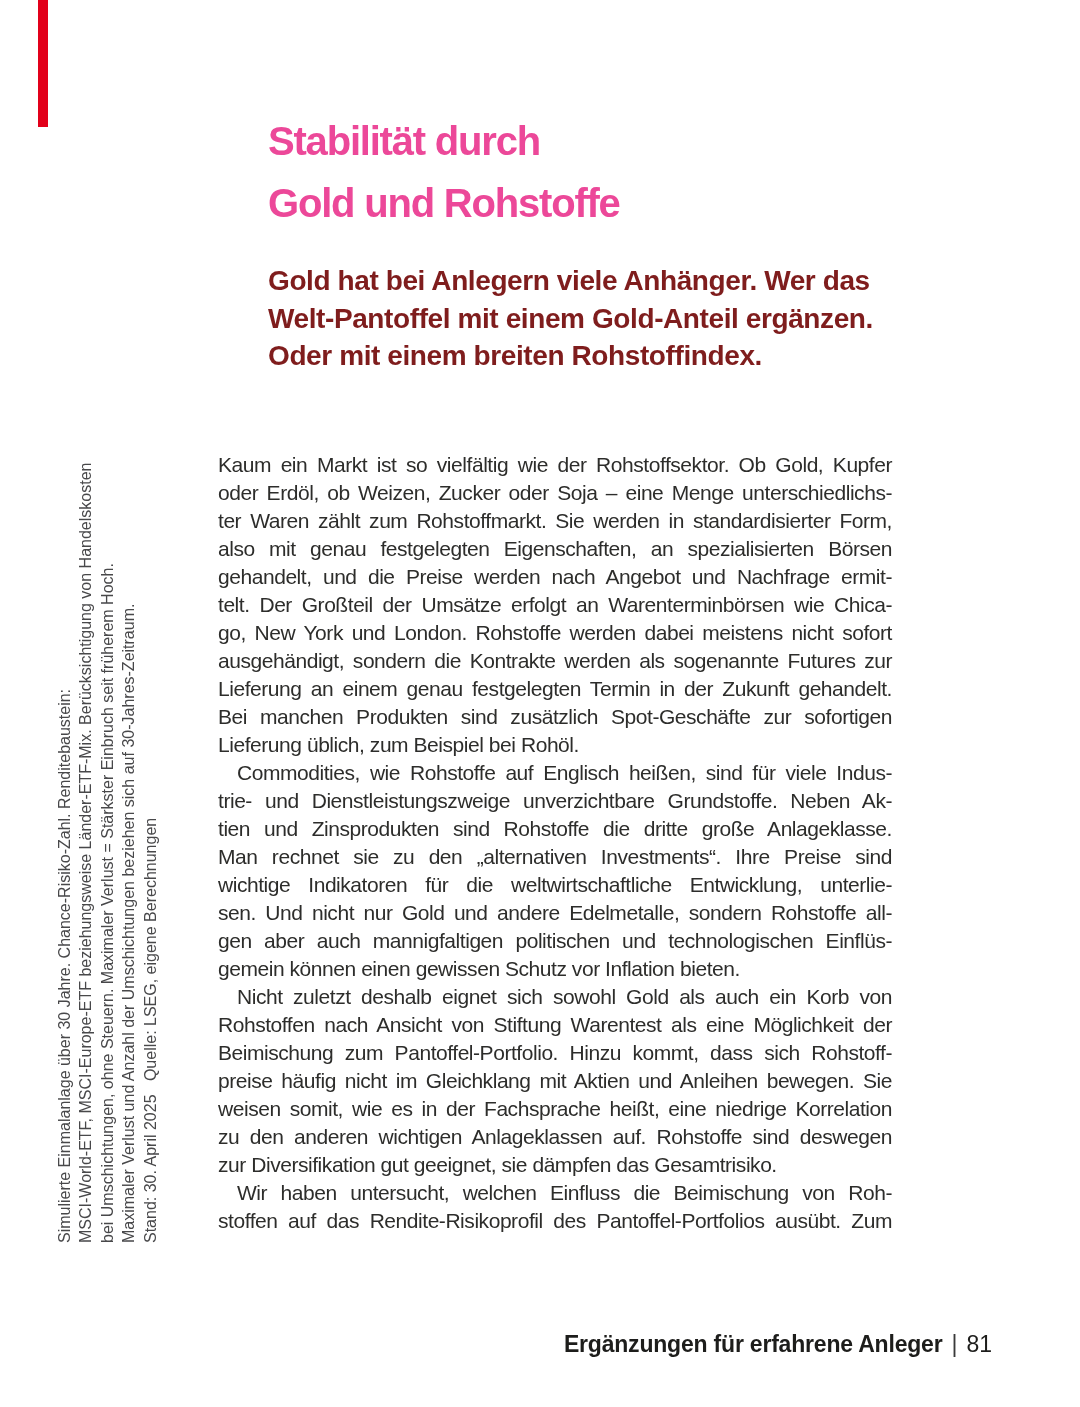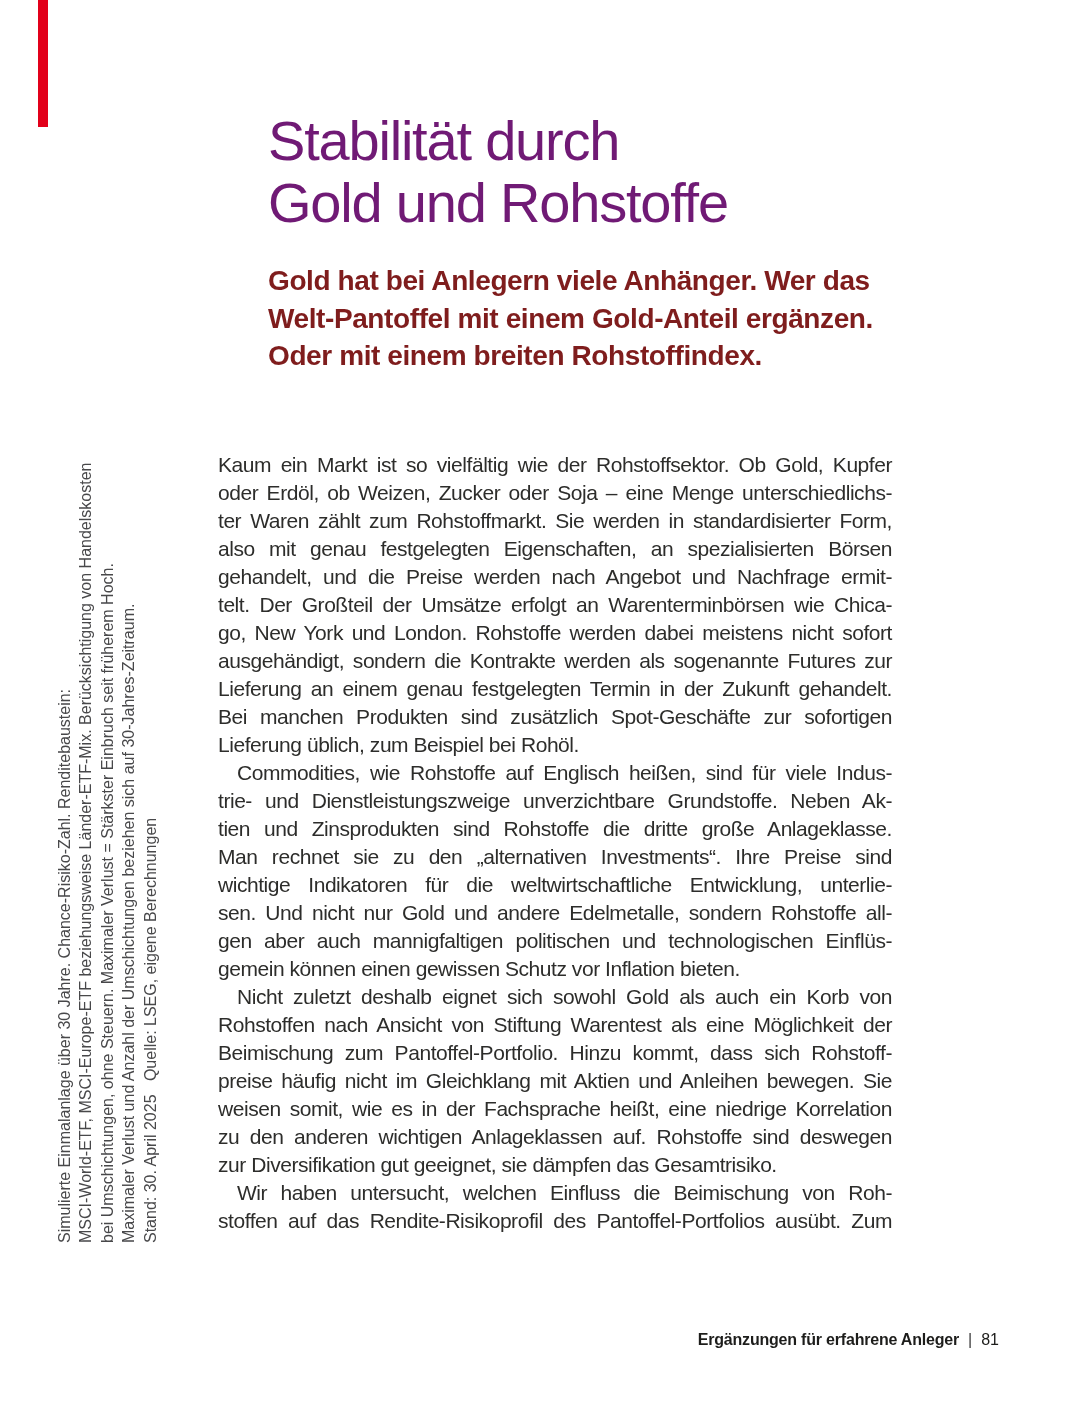--- a/index.html
+++ b/index.html
@@ -13,23 +13,23 @@
   .page { position: absolute; inset: 0; background: #ffffff; overflow: hidden; }
 
   .red-mark {
     position: absolute; left: 38px; top: 0;
     width: 10px; height: 127px;
     background: #e2001a;
   }
 
   .title {
     position: absolute; left: 268px; top: 110px;
-    font-size: 56px; line-height: 62px;
-    font-weight: 400; letter-spacing: -1.2px;
-    color: #701a75;
+    font-size: 40px; line-height: 62px;
+    font-weight: 700; letter-spacing: -1.2px;
+    color: #ec4899;
   }
   .t-line { display: block; white-space: nowrap; }
 
   .intro {
     position: absolute; left: 268px; top: 262px;
     font-size: 28px; line-height: 37.5px;
     font-weight: 700; letter-spacing: -0.4px;
     color: #7f1d1d;
   }
   .i-line { display: block; white-space: nowrap; }
@@ -47,22 +47,22 @@
   .sidebar-inner {
     position: absolute; left: 0; top: 0; width: 790px;
     transform: rotate(-90deg); transform-origin: 0 0;
   }
   .fn {
     font-size: 16px; line-height: 21.4px;
     color: #48484a; white-space: pre;
   }
 
   .footer {
-    position: absolute; top: 1331px; right: 81px;
-    font-size: 16px; color: #1d1d1b; white-space: nowrap;
+    position: absolute; top: 1331px; right: 88px;
+    font-size: 23px; color: #1d1d1b; white-space: nowrap;
   }
   .footer .sec { font-weight: 700; letter-spacing: -0.2px; }
   .footer .sep { font-weight: 400; color: #3a3a3a; margin: 0 9px; }
   .footer .num { font-weight: 400; }
 </style>
 </head>
 <body>
 
 <div class="page">
 

